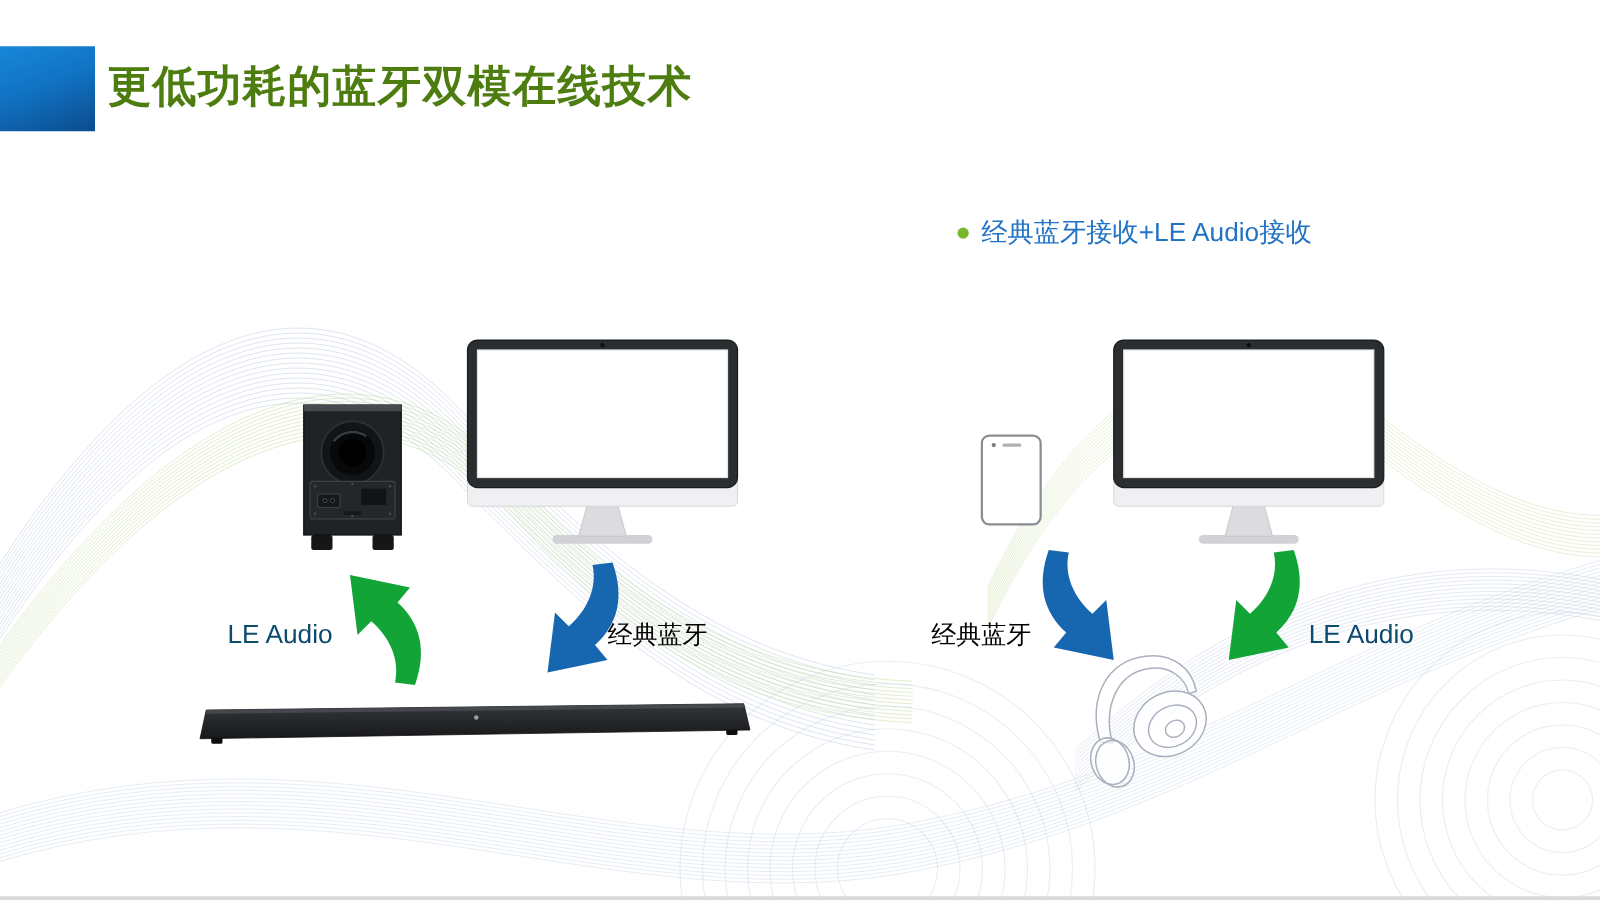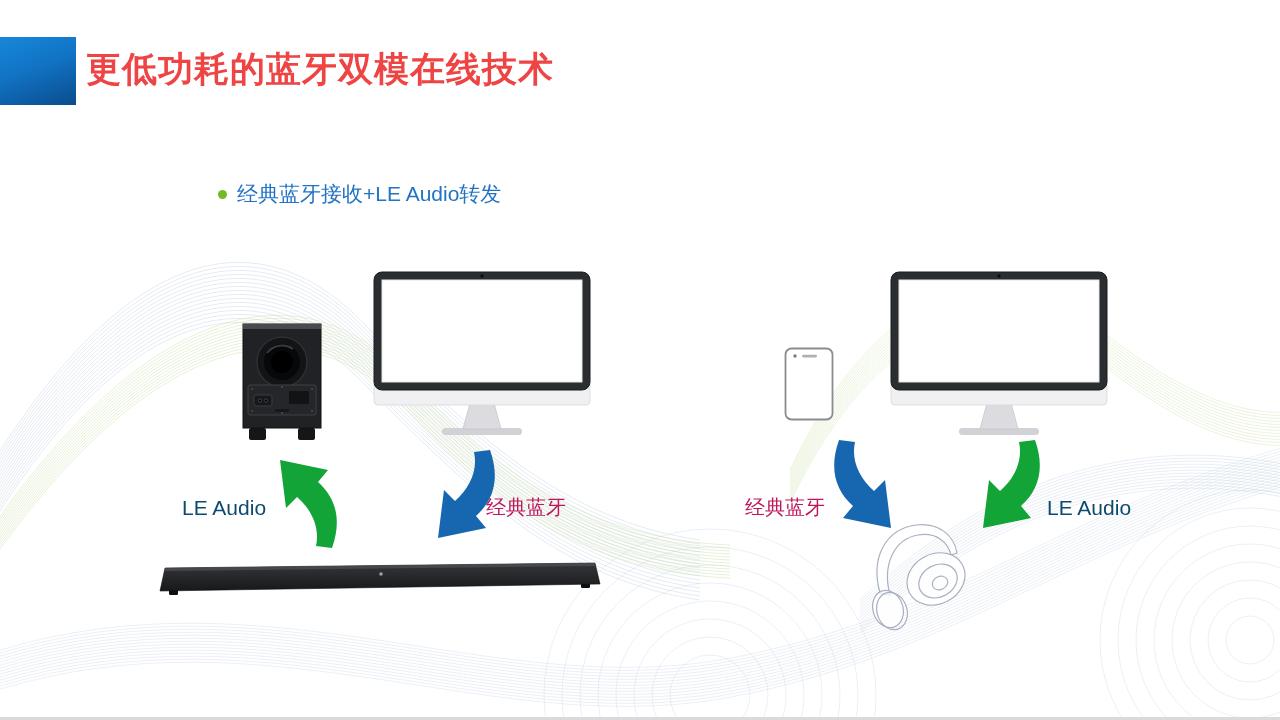--- a/index.html
+++ b/index.html
@@ -4,31 +4,31 @@
 <style>
   html,body{margin:0;padding:0;}
   body{width:1280px;height:720px;overflow:hidden;background:#fff;
        font-family:"Liberation Sans","DejaVu Sans",sans-serif;}
   .slide{position:relative;width:1280px;height:720px;background:#fff;overflow:hidden;}
   .bottom-edge{position:absolute;left:0;bottom:0;width:1280px;height:3px;background:#d8dadb;z-index:4;}
   .bg{position:absolute;left:0;top:0;z-index:0;pointer-events:none;}
   .accent-square{position:absolute;left:0;top:37px;width:76px;height:68px;
        background:linear-gradient(160deg,#1787d9 0%,#1173c4 45%,#0b4c8d 100%);z-index:2;}
   .page-title{position:absolute;left:86px;top:46px;font-size:35px;font-weight:bold;
-       color:#ef4444;letter-spacing:1px;z-index:2;white-space:nowrap;}
+       color:#4d7c0f;letter-spacing:1px;z-index:2;white-space:nowrap;}
   .caption{position:absolute;display:flex;align-items:center;gap:10px;z-index:2;
        font-size:21px;color:#2273c3;white-space:nowrap;}
   .caption .bullet{width:9px;height:9px;border-radius:50%;background:#76b82a;flex:0 0 auto;}
   .caption-left{left:218px;top:180px;}
   .caption-right{left:766px;top:172px;}
   .device{position:absolute;z-index:2;}
   .arrow{position:absolute;z-index:3;}
   .flow-label{position:absolute;z-index:3;white-space:nowrap;}
   .lbl-green{color:#0c4a6e;font-size:21px;}
-  .lbl-blue{color:#be185d;font-size:20px;}
+  .lbl-blue{color:#000000;font-size:20px;}
 </style>
 </head>
 <body>
 
 <div class="slide">
 
   <svg class="bg" width="1280" height="720" viewBox="0 0 1280 720">
     <defs>
       <path id="w1" d="M -30,500 C 120,240 260,210 370,330 C 470,430 560,520 700,540" fill="none"></path>
       <path id="w2" d="M -30,560 C 140,300 300,260 410,380 C 500,480 600,540 730,545" fill="none"></path>
@@ -130,23 +130,23 @@
         <circle cx="1250" cy="640" r="96"></circle>
         <circle cx="1250" cy="640" r="114"></circle>
       <circle cx="1250" cy="640" r="132"></circle>
         <circle cx="1250" cy="640" r="150"></circle>
     </g>
   </svg>
 
   <div class="accent-square"></div>
   <div class="page-title">更低功耗的蓝牙双模在线技术</div>
 
-  <div class="caption caption-left">
+  <div class="caption caption-right">
     <span class="bullet"></span>
-    <span>经典蓝牙接收+LE Audio转发</span>
+    <span>经典蓝牙接收+LE Audio接收</span>
   </div>
 
   <div class="device" style="left:241px;top:321px;">
     <svg width="82" height="120" viewBox="0 0 82 120">
       <rect x="8" y="107" width="17" height="12" rx="2" fill="#151618"></rect>
       <rect x="57" y="107" width="17" height="12" rx="2" fill="#151618"></rect>
       <rect x="2" y="3" width="78" height="104" fill="#202225" stroke="#0f1012"></rect>
       <rect x="2" y="3" width="78" height="5" fill="#474a4e"></rect>
       <circle cx="41" cy="41" r="25" fill="#131416" stroke="#2c2f33" stroke-width="1.5"></circle>
       <circle cx="41" cy="41" r="18" fill="#070809"></circle>

